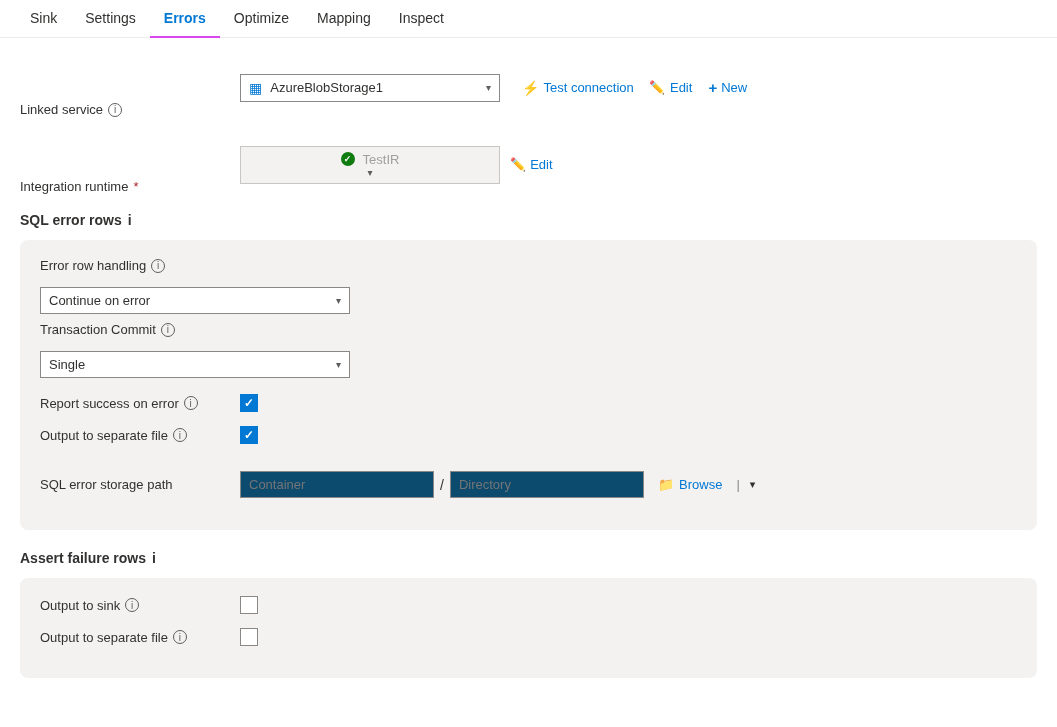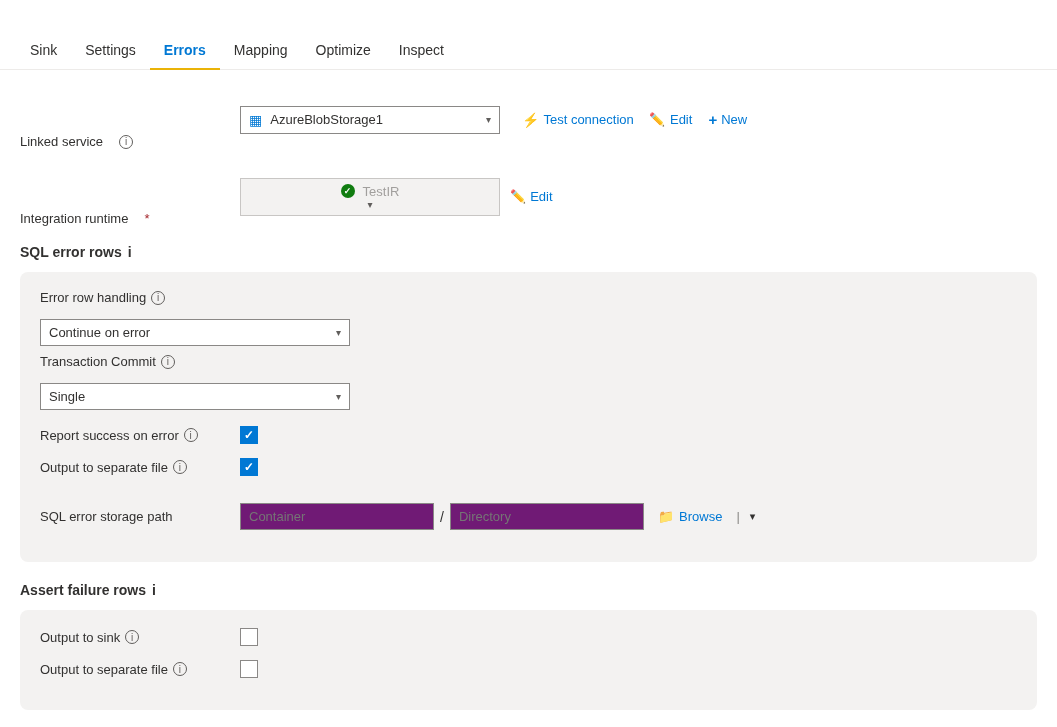--- a/index.html
+++ b/index.html
@@ -9,33 +9,32 @@
       color: #323130;
       background: #fff;
     }
 
     
     .tabs {
       display: flex;
       align-items: center;
       border-bottom: 1px solid #edebe9;
       padding: 0 16px;
-      margin-top: 32px;
     }
     .tab {
       padding: 10px 14px;
       cursor: pointer;
       color: #323130;
       font-size: 14px;
       border-bottom: 2px solid transparent;
       margin-bottom: -1px;
     }
     .tab.active {
       color: #0078d4;
-      border-bottom: 2px solid #eab308;
+      border-bottom: 2px solid #d946ef;
       font-weight: 600;
     }
 
     
     .content {
       padding: 20px 20px;
     }
 
     
     .field-row {
@@ -43,21 +42,21 @@
       align-items: center;
       margin-bottom: 18px;
     }
     .field-label {
       width: 220px;
       min-width: 180px;
       font-size: 13px;
       color: #323130;
       display: flex;
       align-items: center;
-      gap: 16px;
+      gap: 5px;
       margin-top: 44px;
     }
     .field-label .info-icon {
       color: #605e5c;
       font-size: 12px;
       border: 1px solid #605e5c;
       border-radius: 50%;
       width: 14px;
       height: 14px;
       display: inline-flex;
@@ -165,21 +164,21 @@
     .storage-path-row {
       display: flex;
       align-items: center;
       gap: 6px;
     }
     .path-input {
       border: 1px solid #8a8886;
       padding: 5px 8px;
       font-size: 13px;
       color: #a19f9d;
-      background: #701a75;
+      background: #0c4a6e;
       min-width: 160px;
     }
     .path-separator {
       font-size: 14px;
       color: #323130;
     }
 
     .browse-btn {
       display: flex;
       align-items: center;
@@ -247,22 +246,22 @@
       cursor: default;
     }
   </style>
 </head>
 <body>
 
 <div class="tabs">
   <div class="tab">Sink</div>
   <div class="tab">Settings</div>
   <div class="tab active">Errors</div>
+  <div class="tab">Optimize</div>
   <div class="tab">Mapping</div>
-  <div class="tab">Optimize</div>
   <div class="tab">Inspect</div>
 </div>
 
 <div class="content">
 
   <div class="field-row">
     <div class="field-label">
       <span>Linked service</span>
       <span class="info-icon">i</span>
     </div>

